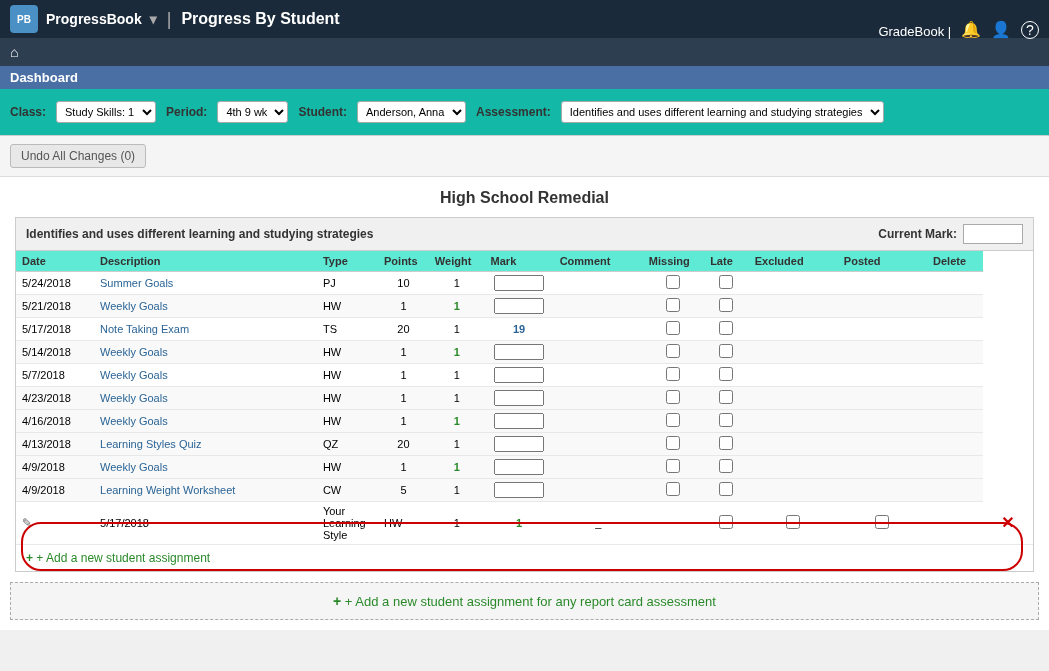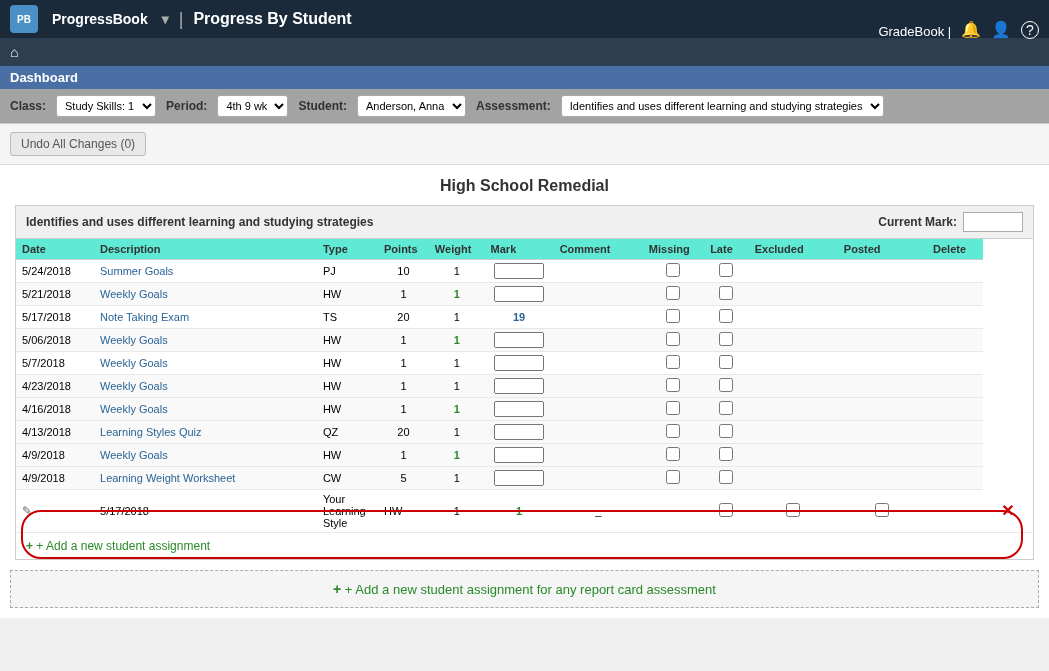--- a/index.html
+++ b/index.html
@@ -8,21 +8,21 @@
     
     .header {
       background: #1a2a3a;
       height: 38px;
       display: flex;
       align-items: center;
       padding: 0 10px;
       justify-content: space-between;
     }
     .header-left { display: flex; align-items: center; gap: 10px; }
-    .logo { display: flex; align-items: center; gap: 14px; color: white; font-size: 14px; font-weight: bold; text-align: center; }
+    .logo { display: flex; align-items: center; gap: 8px; color: white; font-size: 14px; font-weight: bold; text-align: center; }
     .logo-icon { width: 28px; height: 28px; background: #4a90c4; border-radius: 4px; display: flex; align-items: center; justify-content: center; color: white; font-size: 10px; font-weight: bold; }
     .header-title { color: white; font-size: 16px; font-weight: bold; }
     .header-right { display: flex; align-items: flex-end; gap: 10px; color: white; font-size: 13px; margin-top: 20px; }
     .header-right span { cursor: pointer; }
 
     
     .navbar {
       background: #2c3e50;
       height: 28px;
       display: flex;
@@ -35,22 +35,22 @@
     .dashboard-bar {
       background: #4a6fa5;
       padding: 4px 10px;
       color: white;
       font-size: 13px;
       font-weight: bold;
     }
 
     
     .filters-bar {
-      background: #a3a3a3;
-      padding: 6px 10px;
+      background: #14b8a6;
+      padding: 12px 10px;
       display: flex;
       align-items: center;
       gap: 10px;
       border-bottom: 1px solid #ccc;
     }
     .filters-bar label { font-size: 12px; color: #333; font-weight: bold; }
     .filters-bar select {
       font-size: 11px;
       padding: 2px 4px;
       border: 1px solid #aaa;
@@ -318,21 +318,21 @@
             <td class="col-mark" style="text-align:center;color:#2a6496;font-weight:bold;">19</td>
             <td></td>
             <td class="checkbox-cell"><input type="checkbox" style=""></td>
             <td class="checkbox-cell"><input type="checkbox" style=""></td>
             <td class="col-excluded"></td>
             <td class="col-posted"></td>
             <td class="col-delete"></td>
           </tr>
 
           <tr style="background:#f9f9f9;">
-            <td>5/06/2018</td>
+            <td>5/14/2018</td>
             <td><a class="link-blue">Weekly Goals</a></td>
             <td>HW</td>
             <td class="col-points">1</td>
             <td class="col-weight"><span class="green-text">1</span></td>
             <td class="col-mark"><input type="text" style="width: 50px; font-size: 11px;"></td>
             <td></td>
             <td class="checkbox-cell"><input type="checkbox" style=""></td>
             <td class="checkbox-cell"><input type="checkbox" style=""></td>
             <td class="col-excluded"></td>
             <td class="col-posted"></td>

